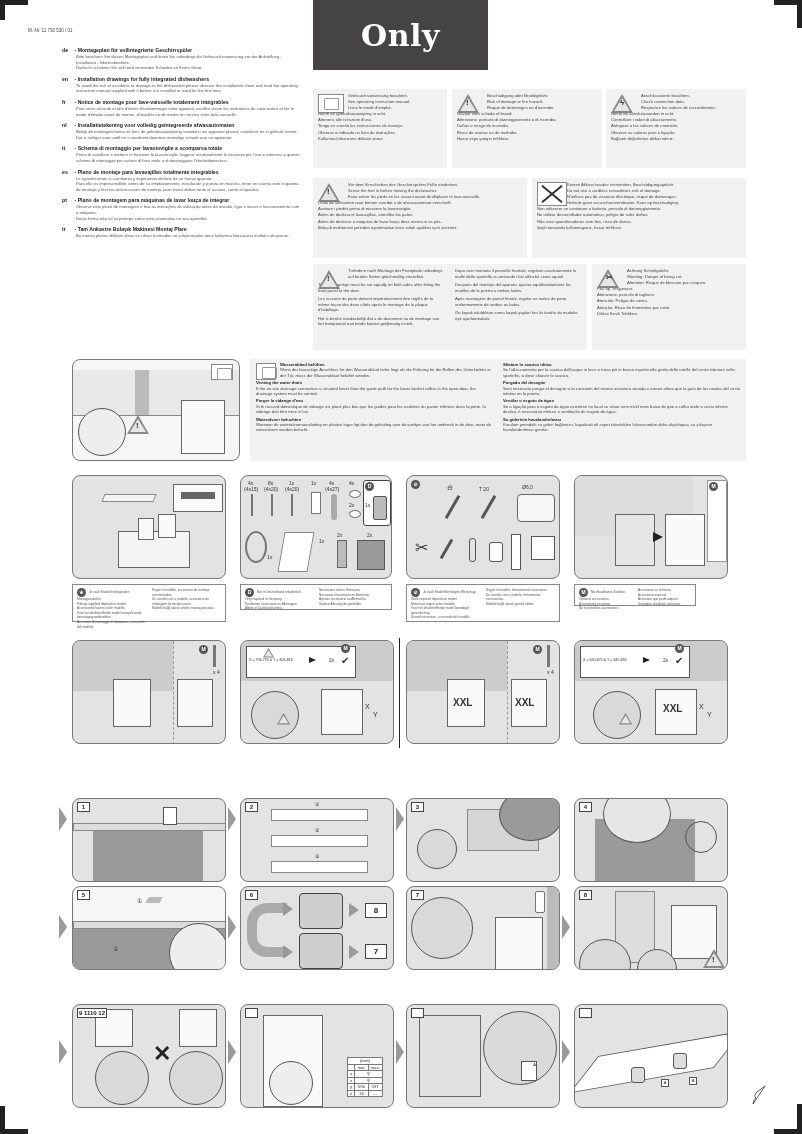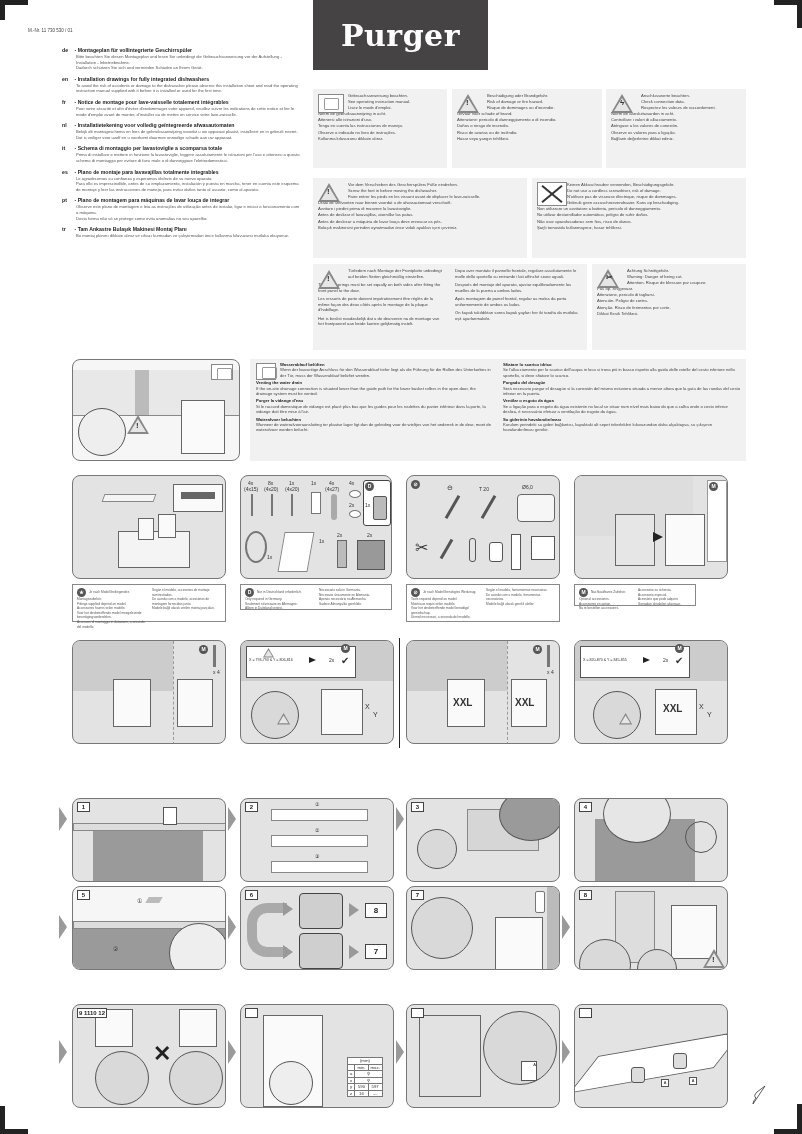--- a/index.html
+++ b/index.html
@@ -56,21 +56,21 @@
 <div class="corner" style="left:774px;top:0;width:28px;height:5px;"></div>
 <div class="corner" style="left:797px;top:0;width:5px;height:28px;"></div>
 <div class="corner" style="left:0;top:1129px;width:28px;height:5px;"></div>
 <div class="corner" style="left:0;top:1106px;width:5px;height:28px;"></div>
 <div class="corner" style="left:774px;top:1129px;width:28px;height:5px;"></div>
 <div class="corner" style="left:797px;top:1104px;width:5px;height:30px;"></div>
 
 <div class="mnr">M.-Nr. 11 730 530 / 01</div>
 
 <div class="logo">
-    <span>Purger</span>
+    <span>Only</span>
   </div>
 
 <div class="intro">
   <div class="lang-block">
     <div class="lang-head"><span class="code">de</span> - <span>Montageplan für vollintegrierte Geschirrspüler</span></div>
     <div class="lang-body">Bitte beachten Sie diesen Montageplan und lesen Sie unbedingt die Gebrauchsanweisung vor der Aufstellung - Installation - Inbetriebnahme.</div>
     <div class="lang-body">Dadurch schützen Sie sich und vermeiden Schäden an Ihrem Gerät.</div>
   </div>
   <div class="lang-block">
     <div class="lang-head"><span class="code">en</span> - <span>Installation drawings for fully integrated dishwashers</span></div>

